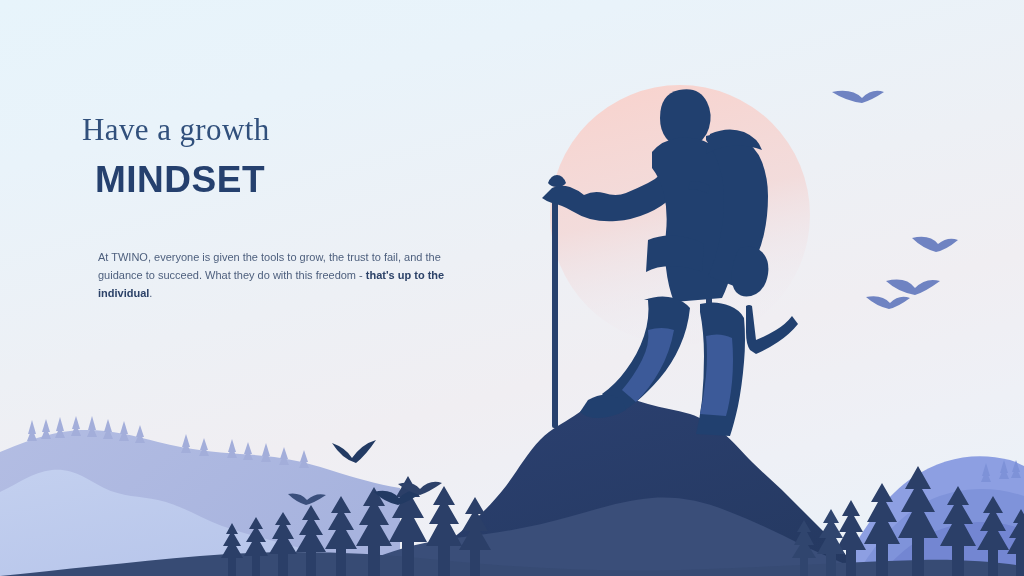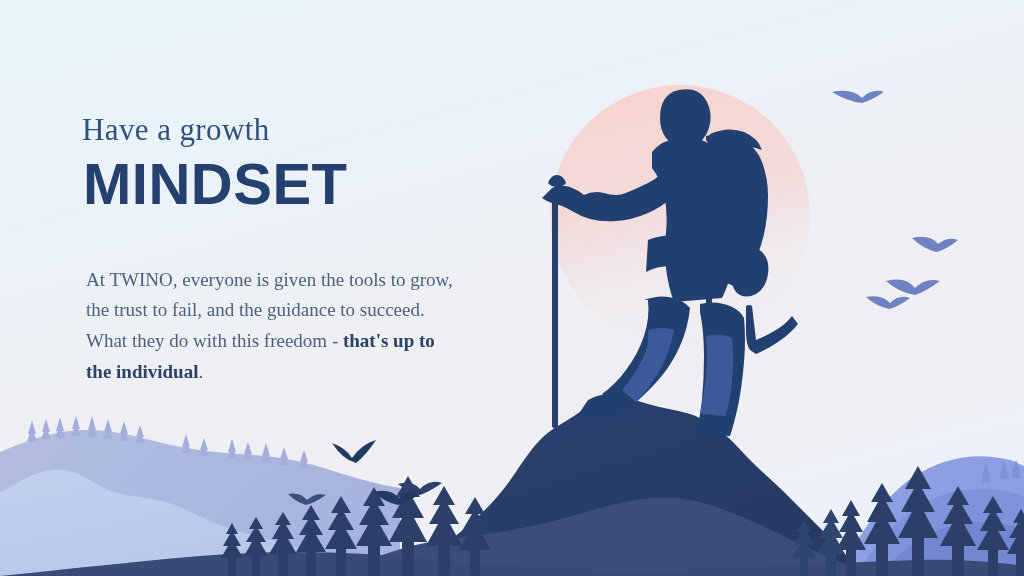--- a/index.html
+++ b/index.html
@@ -37,36 +37,35 @@
     font-size: 31px;
     font-weight: 300;
     letter-spacing: 0.4px;
     color: #31507c;
     line-height: 1.15;
     margin: 0 0 6px 0;
     white-space: nowrap;
     font-family: Liberation Serif, serif;
   }
   .headline {
-    font-size: 58px;
+    font-size: 37px;
     font-weight: 800;
     letter-spacing: 0.5px;
     color: #25406e;
     line-height: 1.05;
-    margin: 1px;
+    margin: 13px;
     white-space: nowrap;
   }
   .body-copy {
-    margin: 50px 0 0 4px;
-    font-size: 19px;
+    margin: 50px 0 0 16px;
+    font-size: 11px;
     line-height: 1.62;
     color: #4d5f7d;
     font-weight: 400;
     width: 368px;
-    font-family: Liberation Serif, serif;
   }
   .body-copy .emphasis {
     font-weight: 700;
     color: #2c4268;
   }
 </style>
 </head>
 <body>
 
 <div id="slide">

